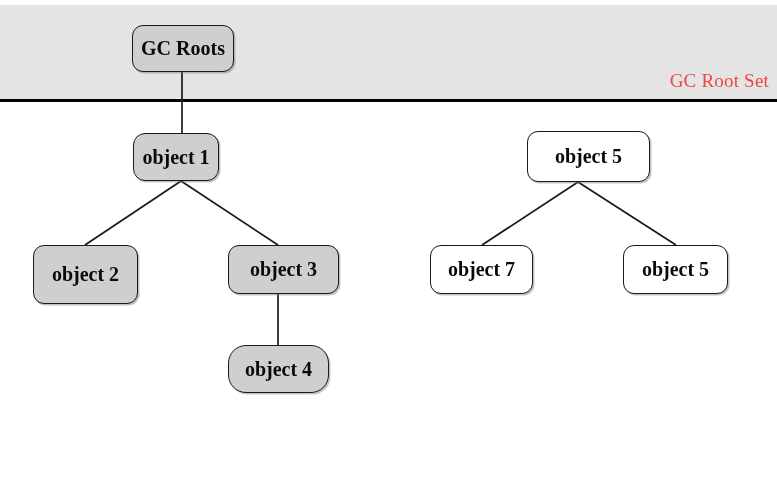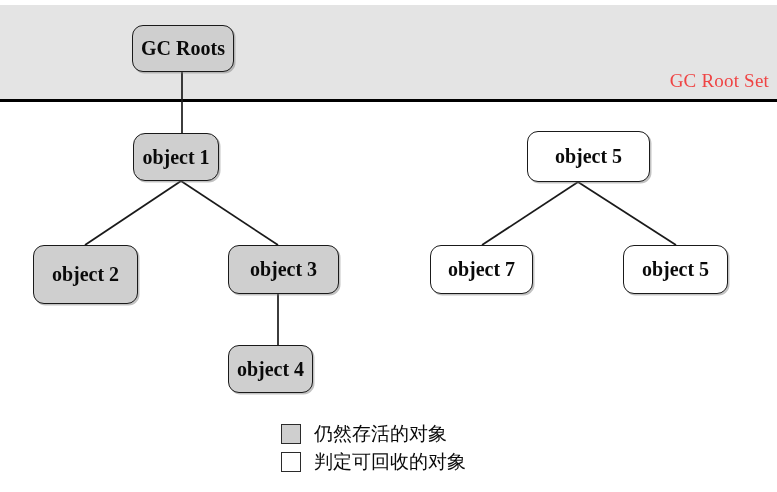--- a/index.html
+++ b/index.html
@@ -127,40 +127,30 @@
   </div>
 
   <div class="node alive" style="left:33px; top:245px; width:105px; height:59px;">
     <span>object 2</span>
   </div>
 
   <div class="node alive" style="left:228px; top:245px; width:111px; height:49px;">
     <span>object 3</span>
   </div>
 
-  <div class="node alive" style="left:228px; top:345px; width:85px; height:48px;">
+  <div class="node alive" style="left:228px; top:345px; width:101px; height:48px;border-radius:18px;">
     <span>object 4</span>
   </div>
 
   <div class="node dead" style="left:527px; top:131px; width:123px; height:51px;">
     <span>object 5</span>
   </div>
 
   <div class="node dead" style="left:430px; top:245px; width:103px; height:49px;">
     <span>object 7</span>
   </div>
 
   <div class="node dead" style="left:623px; top:245px; width:105px; height:49px;">
     <span>object 5</span>
   </div>
 
-  <div class="legend">
-    <div class="legend-row">
-      <span class="swatch alive"></span>
-      <span class="legend-text">仍然存活的对象</span>
-    </div>
-    <div class="legend-row">
-      <span class="swatch dead"></span>
-      <span class="legend-text">判定可回收的对象</span>
-    </div>
-  </div>
 
 </div>
 
 </body></html>

